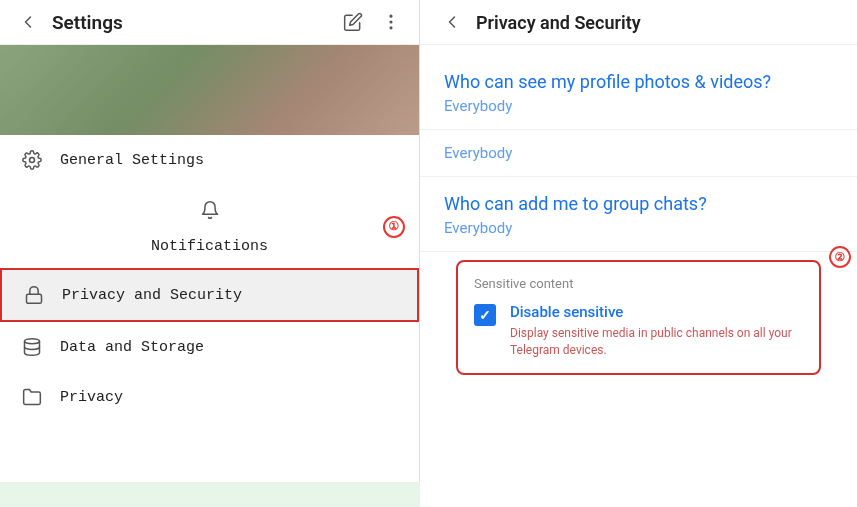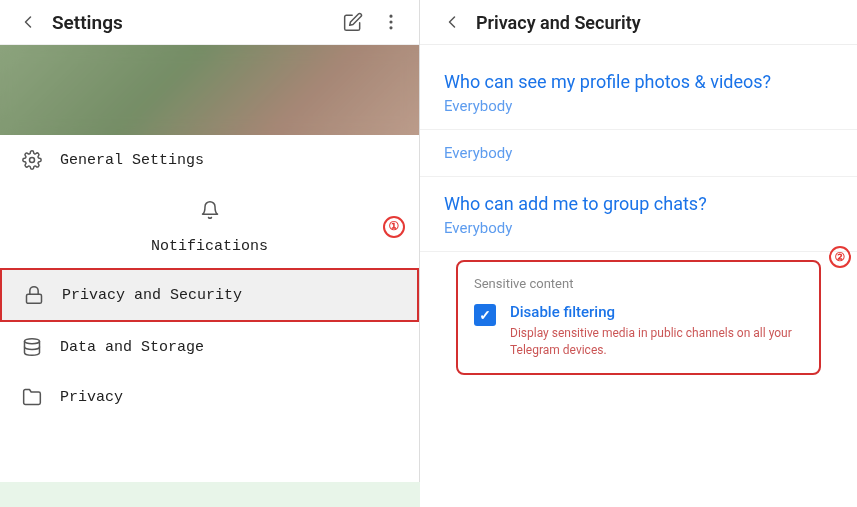--- a/index.html
+++ b/index.html
@@ -393,20 +393,20 @@
 
     <div class="sensitive-wrapper" style="position:relative;">
       <span class="circled-num annotation-2">②</span>
       <div class="sensitive-section">
         <div class="sensitive-title">Sensitive content</div>
         <div class="sensitive-row">
           <div class="checkbox-container">
             <div class="checkbox-checked"></div>
           </div>
           <div class="sensitive-text">
-            <h4>Disable filtering</h4>
+            <h4>Disable sensitive</h4>
             <p>Display sensitive media in public channels on all your Telegram devices.</p>
           </div>
         </div>
       </div>
     </div>
   </div>
 </div>
 
 </body></html>

